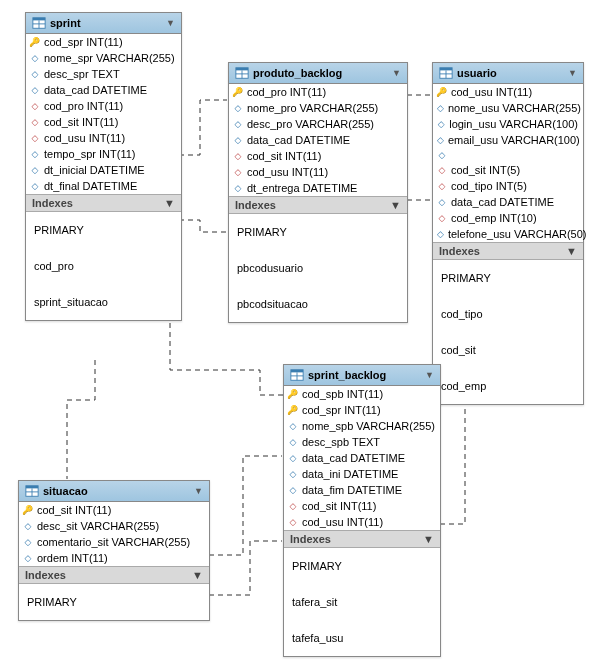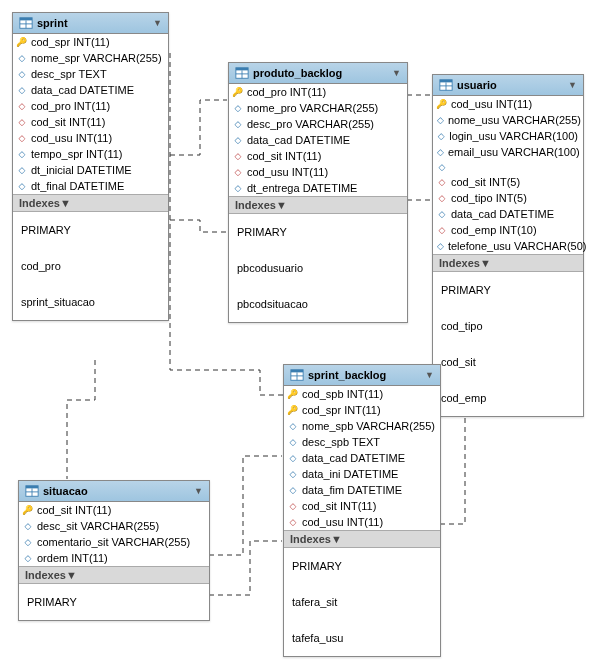--- a/index.html
+++ b/index.html
@@ -3,21 +3,21 @@
 <meta charset="utf-8">
 <style>
 body{margin:0;font-family:Tahoma,Arial,sans-serif;font-size:11px;background:#fff;width:592px;height:671px;position:relative}
 .table{position:absolute;border:1px solid #888;background:#fff;box-shadow:0 1px 2px rgba(0,0,0,.15)}
 .table-header{background:linear-gradient(#b8d4e8,#9ec5e0);border-bottom:1px solid #888;padding:3px 6px;display:flex;align-items:center;gap:4px}
 .table-header .icon{width:14px;height:14px;display:inline-block}
 .table-header .title{font-weight:bold;flex:1}
 .table-header .caret{color:#555;font-size:9px}
 .field{padding:2px 5px 2px 4px;display:flex;align-items:center;gap:4px;white-space:nowrap}
 .field .bullet{width:10px;height:10px;display:inline-flex;align-items:center;justify-content:center;font-size:9px}
-.section{background:#d9d9d9;border-top:1px solid #aaa;border-bottom:1px solid #aaa;padding:2px 6px;display:flex;align-items:center;font-weight:bold;color:#444}
+.section{background:#d9d9d9;border-top:1px solid #aaa;border-bottom:1px solid #aaa;padding:2px 6px;display:flex;align-items:center;justify-content:space-between;font-weight:bold;color:#444}
 .index{padding:12px 8px}
 svg.rel{position:absolute;top:0;left:0;pointer-events:none}
 .pk{color:#c9a400}
 .fk{color:#c05050}
 .col{color:#3a7db0}
 </style>
 </head>
 <body>
 
 <svg class="rel" width="592" height="671">
@@ -27,21 +27,21 @@
     <path d="M407 200 L432 200"></path>
     <path d="M407 95 L432 95"></path>
     <path d="M95 360 L95 400 L67 400 L67 479"></path>
     <path d="M209 555 L243 555 L243 456 L282 456"></path>
     <path d="M209 595 L250 595 L250 541 L282 541"></path>
     <path d="M440 524 L465 524 L465 400 L500 400"></path>
     <path d="M283 395 L260 395 L260 370 L170 370 L170 50 L162 50"></path>
   </g>
 </svg>
 
-<div id="t-sprint" class="table" style="left:12px;top:12px;width:155px">
+<div id="t-sprint" class="table" style="left:25px;top:12px;width:155px">
     <div class="table-header">
       <svg class="icon" viewBox="0 0 16 16">
         <rect x="1" y="2" width="14" height="12" fill="#fff" stroke="#3a7db0"></rect>
         <rect x="1" y="2" width="14" height="3" fill="#3a7db0"></rect>
         <line x1="1" y1="9" x2="15" y2="9" stroke="#3a7db0"></line>
         <line x1="8" y1="5" x2="8" y2="14" stroke="#3a7db0"></line>
       </svg>
       <span class="title">sprint</span>
       <span class="caret">▼</span>
     </div>
@@ -133,21 +133,21 @@
       <span>dt_entrega DATETIME</span>
     </div>
     <div class="section">
       <span>Indexes</span>
       <span class="caret">▼</span>
     </div>
     <div class="index">PRIMARY</div>
     <div class="index">pbcodusuario</div>
     <div class="index">pbcodsituacao</div>
   </div>
-<div id="t-usuario" class="table" style="left:432px;top:74px;width:150px">
+<div id="t-usuario" class="table" style="left:432px;top:62px;width:150px">
     <div class="table-header">
       <svg class="icon" viewBox="0 0 16 16">
         <rect x="1" y="2" width="14" height="12" fill="#fff" stroke="#3a7db0"></rect>
         <rect x="1" y="2" width="14" height="3" fill="#3a7db0"></rect>
         <line x1="1" y1="9" x2="15" y2="9" stroke="#3a7db0"></line>
         <line x1="8" y1="5" x2="8" y2="14" stroke="#3a7db0"></line>
       </svg>
       <span class="title">usuario</span>
       <span class="caret">▼</span>
     </div>

